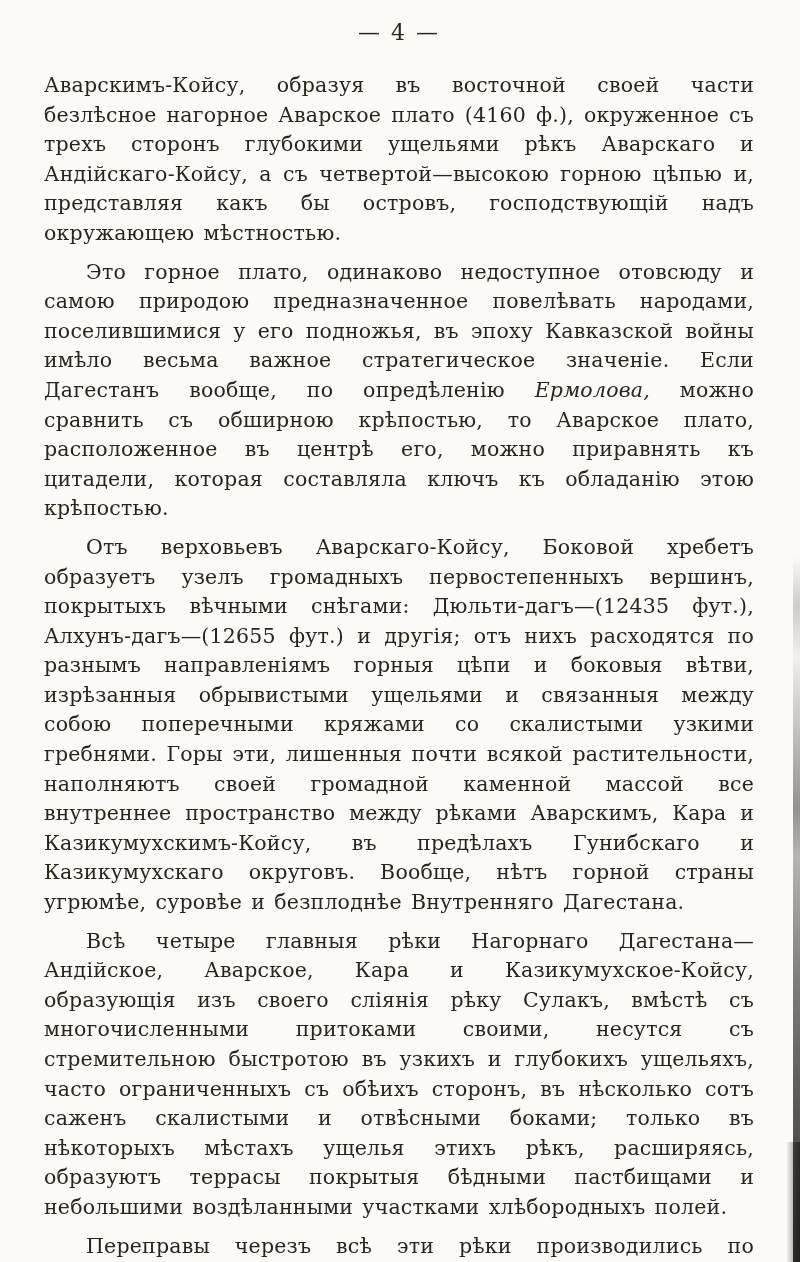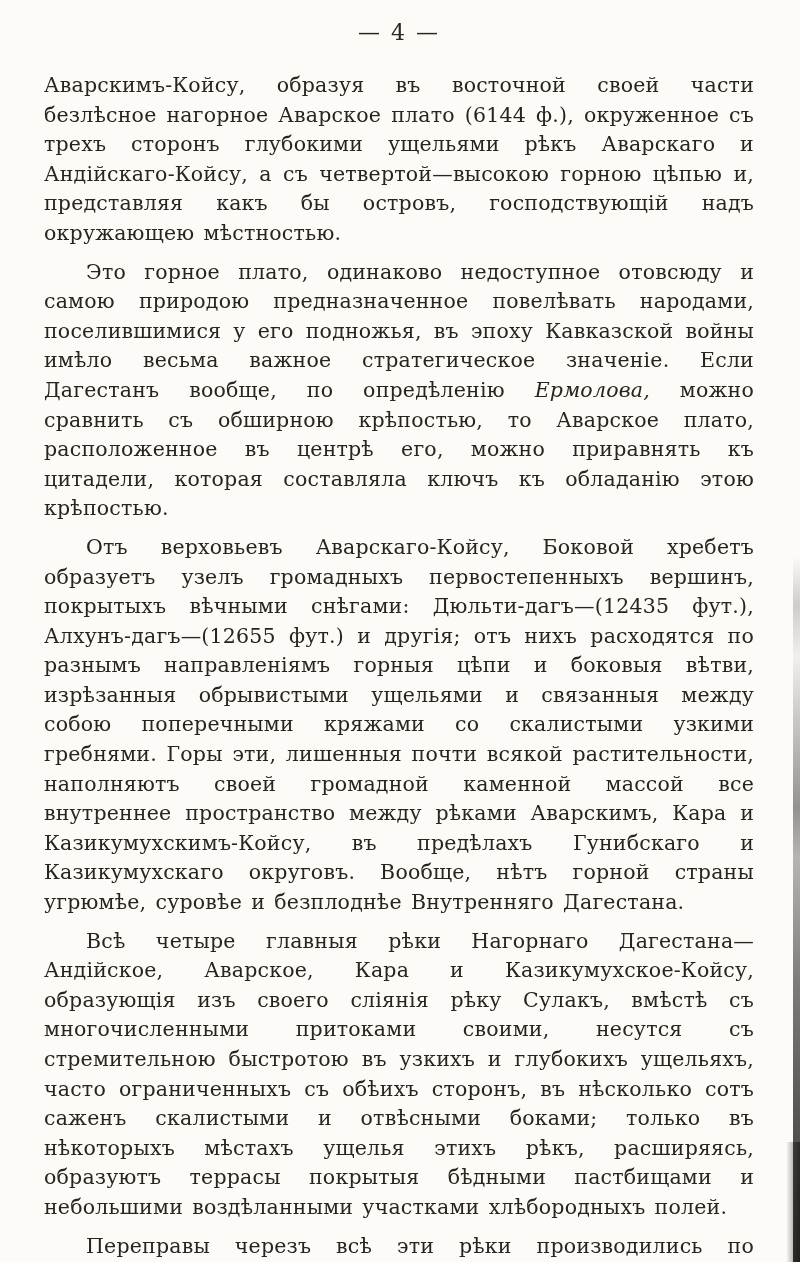--- a/index.html
+++ b/index.html
@@ -75,21 +75,21 @@
 </style>
 </head>
 <body>
 
 <div class="page">
 
   <div class="page-header">— 4 —</div>
 
   <div class="body-text">
 
-    <p class="continued">Аварскимъ-Койсу, образуя въ восточной своей части безлѣсное нагорное Аварское плато (6144 ф.), окруженное съ трехъ сторонъ глубокими ущельями рѣкъ Аварскаго и Андійскаго-Койсу, а съ четвертой—высокою горною цѣпью и, представляя какъ бы островъ, господствующій надъ окружающею мѣстностью.</p>
+    <p class="continued">Аварскимъ-Койсу, образуя въ восточной своей части безлѣсное нагорное Аварское плато (4160 ф.), окруженное съ трехъ сторонъ глубокими ущельями рѣкъ Аварскаго и Андійскаго-Койсу, а съ четвертой—высокою горною цѣпью и, представляя какъ бы островъ, господствующій надъ окружающею мѣстностью.</p>
 
     <p><span>Это горное плато, одинаково недоступное отовсюду и самою природою предназначенное повелѣвать народами, поселившимися у его подножья, въ эпоху Кавказской войны имѣло весьма важное стратегическое значеніе. Если Дагестанъ вообще, по опредѣленію </span><em>Ермолова,</em><span> можно сравнить съ обширною крѣпостью, то Аварское плато, расположенное въ центрѣ его, можно приравнять къ цитадели, которая составляла ключъ къ обладанію этою крѣпостью.</span></p>
 
     <p>Отъ верховьевъ Аварскаго-Койсу, Боковой хребетъ образуетъ узелъ громадныхъ первостепенныхъ вершинъ, покрытыхъ вѣчными снѣгами: Дюльти-дагъ—(12435 фут.), Алхунъ-дагъ—(12655 фут.) и другія; отъ нихъ расходятся по разнымъ направленіямъ горныя цѣпи и боковыя вѣтви, изрѣзанныя обрывистыми ущельями и связанныя между собою поперечными кряжами со скалистыми узкими гребнями. Горы эти, лишенныя почти всякой растительности, наполняютъ своей громадной каменной массой все внутреннее пространство между рѣками Аварскимъ, Кара и Казикумухскимъ-Койсу, въ предѣлахъ Гунибскаго и Казикумухскаго округовъ. Вообще, нѣтъ горной страны угрюмѣе, суровѣе и безплоднѣе Внутренняго Дагестана.</p>
 
     <p>Всѣ четыре главныя рѣки Нагорнаго Дагестана—Андійское, Аварское, Кара и Казикумухское-Койсу, образующія изъ своего сліянія рѣку Сулакъ, вмѣстѣ съ многочисленными притоками своими, несутся съ стремительною быстротою въ узкихъ и глубокихъ ущельяхъ, часто ограниченныхъ съ обѣихъ сторонъ, въ нѣсколько сотъ саженъ скалистыми и отвѣсными боками; только въ нѣкоторыхъ мѣстахъ ущелья этихъ рѣкъ, расширяясь, образуютъ террасы покрытыя бѣдными пастбищами и небольшими воздѣланными участками хлѣбородныхъ полей.</p>
 
     <p>Переправы черезъ всѣ эти рѣки производились по многочисленнымъ, крайне непрочнымъ жительскимъ мостамъ, не всегда выдерживающимъ даже вьючную лошадь. Главнѣйшія</p>
 
   </div>

